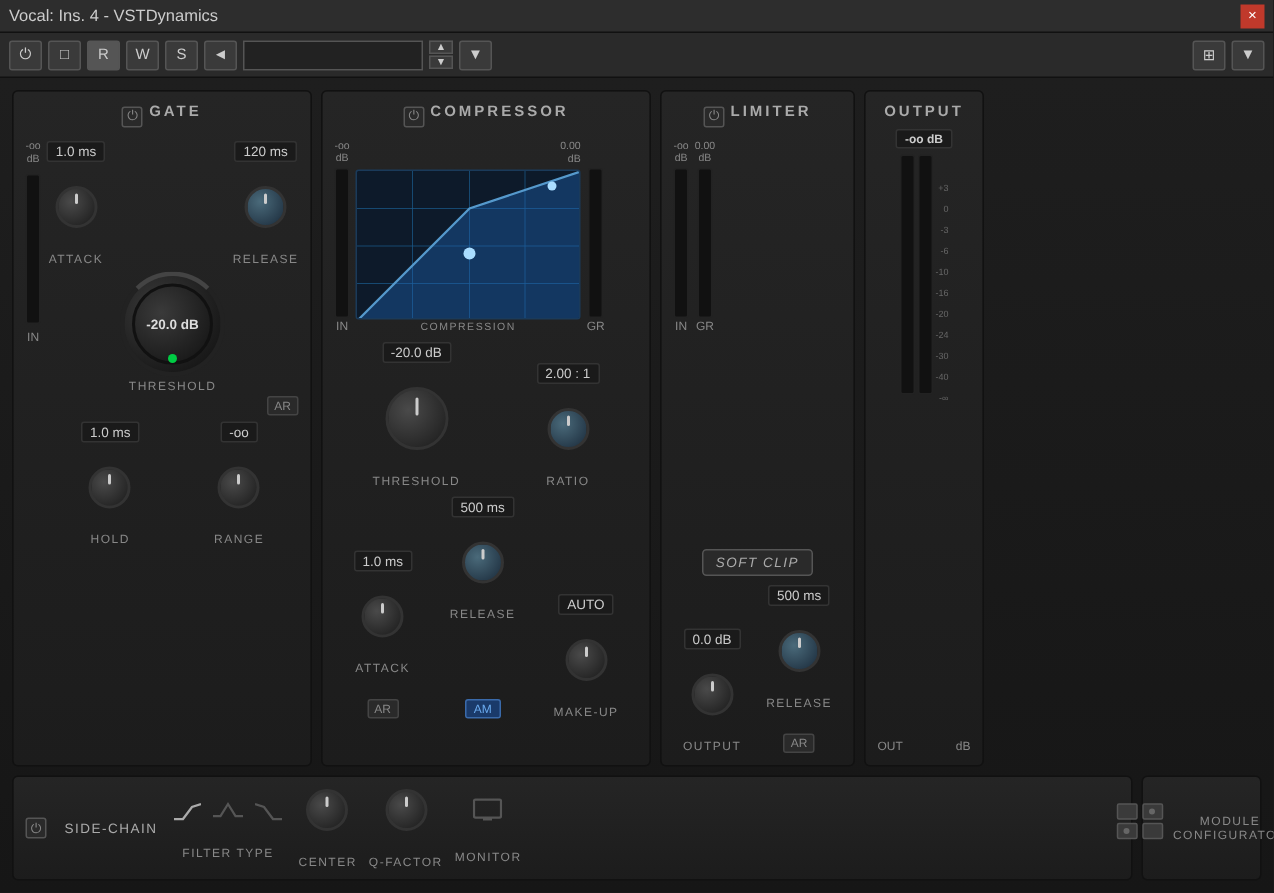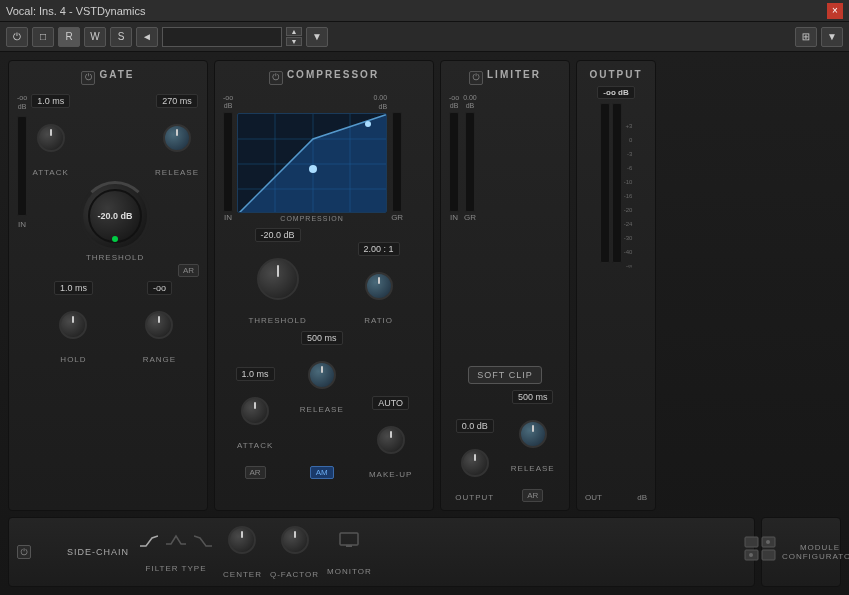--- a/index.html
+++ b/index.html
@@ -350,20 +350,21 @@
       background: #2a2a2a;
       border: 1px solid #555;
       color: #aaa;
       font-size: 9px;
       padding: 3px 8px;
       border-radius: 3px;
       cursor: pointer;
       letter-spacing: 1px;
       align-self: center;
       margin-top: 6px;
+      font-style: italic;
     }
 
     
     .output-panel {
       width: 80px;
       display: flex;
       flex-direction: column;
       align-items: center;
     }
 
@@ -484,21 +485,21 @@
 
         <div style="flex:1; display:flex; flex-direction:column; align-items:center;">
 
           <div style="display:flex; justify-content:space-between; width:100%; margin-bottom:4px;">
             <div class="knob-group">
               <span class="value-display">1.0 ms</span>
               <div class="knob small"></div>
               <span class="knob-label">ATTACK</span>
             </div>
             <div class="knob-group">
-              <span class="value-display">270 ms</span>
+              <span class="value-display">120 ms</span>
               <div class="knob small" style="background: radial-gradient(circle at 35% 35%, #4a6a7a, #1a2a3a);"></div>
               <span class="knob-label">RELEASE</span>
             </div>
           </div>
 
           <div class="large-knob">
             <div class="large-knob-inner">
               <span style="font-size:9px;">-20.0 dB</span>
             </div>
             <div class="large-knob-indicator"></div>
@@ -691,21 +692,21 @@
         <span class="fader-label">OUT</span>
         <span class="fader-label">dB</span>
       </div>
     </div>
   </div>
 
   <div class="bottom-row">
 
     <div class="sidechain-panel" style="flex:1;">
       <span class="power-btn">⏻</span>
-      <span style="color:#aaa; font-size:9px; letter-spacing:1px; writing-mode:horizontal-tb;margin-left:24px;">SIDE-CHAIN</span>
+      <span style="color:#aaa; font-size:9px; letter-spacing:1px; writing-mode:horizontal-tb;">SIDE-CHAIN</span>
 
       <div style="display:flex; flex-direction:column; align-items:center; gap:14px;">
         <div class="sc-filter-icons">
           <div class="sc-icon active">
             <svg width="20" height="14" viewBox="0 0 20 14" fill="none">
               <polyline points="2,12 8,12 14,4 20,2" stroke="#aaa" stroke-width="1.5" fill="none"></polyline>
             </svg>
           </div>
           <div class="sc-icon">
             <svg width="20" height="14" viewBox="0 0 20 14" fill="none">

